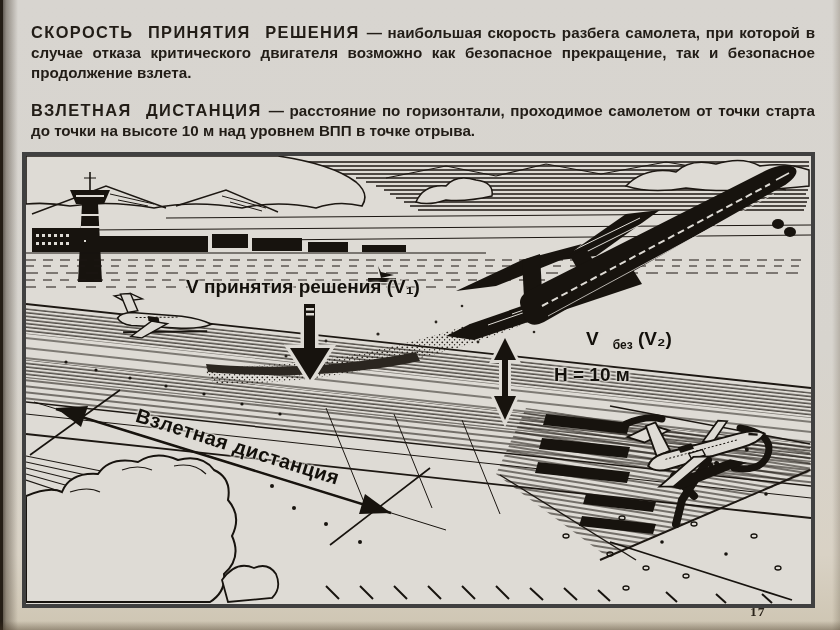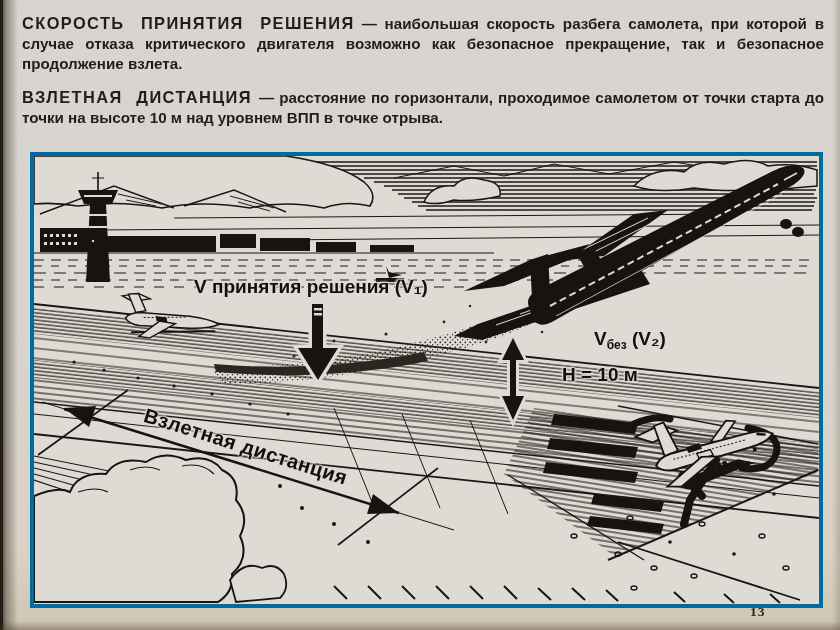--- a/index.html
+++ b/index.html
@@ -11,36 +11,36 @@
   .edge-left{position:absolute;left:0;top:0;width:18px;height:630px;
     background:linear-gradient(90deg,rgba(40,33,25,.9) 0%,rgba(62,52,40,.45) 35%,rgba(90,80,65,0) 100%);}
   .edge-left-line{position:absolute;left:0;top:0;width:3px;height:630px;background:#241d15;}
   .edge-right{position:absolute;right:0;top:0;width:8px;height:630px;
     background:linear-gradient(270deg,rgba(100,88,70,.28),rgba(100,88,70,0));}
   .edge-bottom{position:absolute;left:0;bottom:0;width:840px;height:9px;
     background:linear-gradient(0deg,rgba(70,56,38,.4),rgba(70,56,38,0));}
 
   .defs-block{position:absolute;left:14px;top:5px;width:818px;color:#221d17;
     font-weight:700;font-size:15.2px;line-height:20px;text-align:justify;}
-  .defs-block p{margin:8px;}
+  .defs-block p{margin:17px;}
   .defs-block p + p{margin-top:13px;}
   .term{font-size:16.4px;letter-spacing:1.4px;word-spacing:7px;margin-right:7px;}
 
-  .figure{position:absolute;left:30px;top:152px;width:785px;height:448px;
-    border:4px solid #0369a1;background:#dedbd5;}
+  .figure{position:absolute;left:22px;top:152px;width:785px;height:448px;
+    border:4px solid #404040;background:#dedbd5;}
   .figure svg{display:block;}
 
   .fig-label{position:absolute;font-weight:700;color:#13100b;white-space:nowrap;
     text-shadow:0 0 2px #dedbd5,0 0 4px #dedbd5,1px 1px 2px #dedbd5,-1px -1px 2px #dedbd5;}
   .lbl-v1{left:160px;top:120px;font-size:19px;}
   .lbl-v2{left:560px;top:172px;font-size:19px;}
   .lbl-h{left:488px;top:208px;font-size:19px;margin-left:40px;}
   .lbl-dist{left:114px;top:248px;font-size:20px;letter-spacing:.5px;
     transform:rotate(17.5deg);transform-origin:left top;}
-  .sub{font-size:12px;vertical-align:-4px;}
+  .sub{font-size:12px;vertical-align:-4px;margin-left:14px;}
 
   .page-number{position:absolute;left:750px;top:604px;font-family:"Liberation Serif",serif;
     font-weight:700;font-size:13.5px;color:#2b241b;letter-spacing:1px;}
 </style>
 </head>
 <body>
 
 <div class="defs-block">
   <p>
     <span class="term">СКОРОСТЬ ПРИНЯТИЯ РЕШЕНИЯ</span><span>— наибольшая скорость разбега самолета, при которой в случае отказа критического двигателя возможно как безопасное прекращение, так и безопасное продолжение взлета.</span>
@@ -341,18 +341,18 @@
       <path d="M102,-2 l9,2" stroke="#17130e" stroke-width="2.4" fill="none"></path>
     </g>
   </svg>
 
   <div class="fig-label lbl-v1">V принятия решения (V₁)</div>
   <div class="fig-label lbl-v2"><span>V</span><span class="sub">без</span><span> (V₂)</span></div>
   <div class="fig-label lbl-h">H = 10 м</div>
   <div class="fig-label lbl-dist">Взлетная дистанция</div>
 </div>
 
-<div class="page-number">13</div>
+<div class="page-number">17</div>
 
 <div class="edge-left"></div>
 <div class="edge-left-line"></div>
 <div class="edge-right"></div>
 <div class="edge-bottom"></div>
 
 </body></html>

